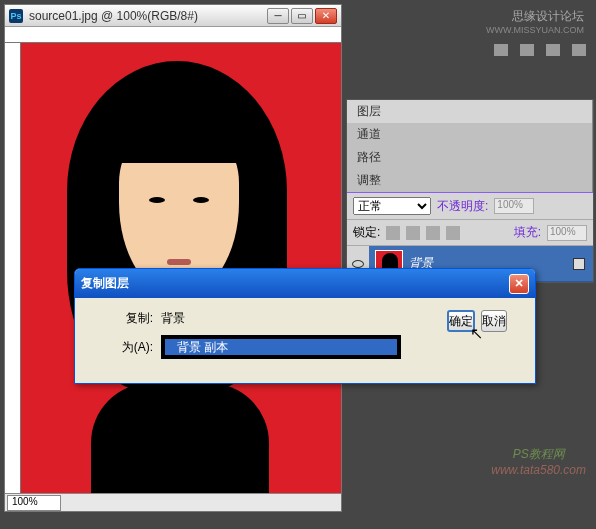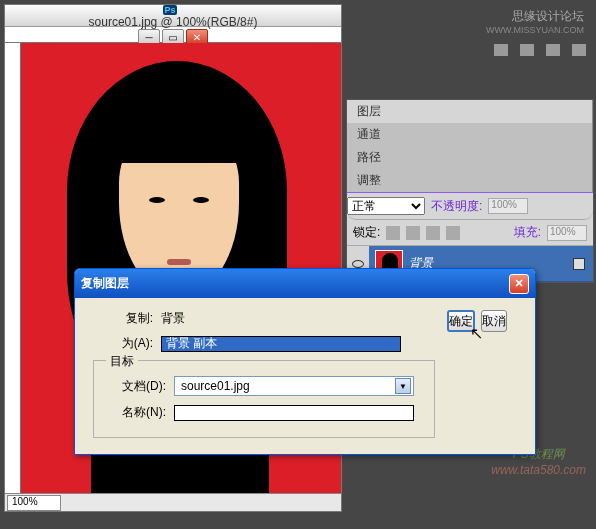--- a/index.html
+++ b/index.html
@@ -1,20 +1,20 @@
 <!DOCTYPE html>
 <html><head>
 <meta charset="utf-8">
 <style>
 * { margin:0; padding:0; box-sizing:border-box; font-family:"Microsoft YaHei",SimSun,Arial,sans-serif; font-size:12px; }
 body { background:#464646; width:596px; height:529px; overflow:hidden; position:relative; }
 
 
 .doc-window { position:absolute; left:4px; top:4px; width:338px; height:508px; background:#e8e8e8; border:1px solid #777; }
-.doc-titlebar { height:22px; background:linear-gradient(#fdfdfd,#d6d6d6); border-bottom:1px solid #9a9a9a; display:flex; align-items:center; padding:0 4px;flex-direction:column; }
+.doc-titlebar { height:22px; background:linear-gradient(#fdfdfd,#d6d6d6); border-bottom:1px solid #9a9a9a; display:flex; align-items:center; padding:0 4px; }
 .doc-titlebar .ps-icon { width:14px; height:14px; background:#0a3a6a; border-radius:2px; margin-right:6px; display:inline-flex; align-items:center; justify-content:center; color:#4fc3f7; font-size:9px; font-weight:bold; }
 .doc-titlebar .title { flex:1; color:#333; }
 .win-btns { display:flex; gap:2px; }
 .win-btn { width:22px; height:16px; border:1px solid #888; border-radius:2px; background:linear-gradient(#f4f4f4,#cfcfcf); font-size:10px; display:flex; align-items:center; justify-content:center; }
 .win-btn.close { background:linear-gradient(#f08f7a,#d43e27); color:#fff; border-color:#a02a1a; }
 .rulers-top { height:16px; background:#fff; border-bottom:1px solid #777; }
 .doc-body { display:flex; height:calc(100% - 56px); }
 .rulers-left { width:16px; background:#fff; border-right:1px solid #777; }
 .canvas-area { flex:1; background:#dc1e28; position:relative; display:flex; align-items:flex-start; justify-content:center; }
 .photo { width:100%; height:100%; position:relative; overflow:hidden; }
@@ -31,21 +31,21 @@
 
 .right-col { position:absolute; right:2px; top:2px; width:248px; height:525px; }
 .forum-txt { color:#aaa; text-align:right; padding:6px 10px 2px; font-size:12px; }
 .forum-url { color:#888; font-size:9px; display:block; }
 .panel-icons { height:26px; display:flex; justify-content:flex-end; gap:12px; padding-right:8px; align-items:center; }
 .panel-icons .ico { width:14px; height:12px; background:#9a9a9a; }
 .layers-panel { margin-top:36px; background:#d6d6d6; border:1px solid #555; }
 .tabs { display:flex; background:#c0c0c0; border-bottom:1px solid #8b5cf6;flex-direction:column; }
 .tab { padding:3px 10px; border-right:1px solid #888; background:#c0c0c0; color:#333; }
 .tab.active { background:#d6d6d6; }
-.blend-row { display:flex; padding:4px 0; gap:6px; align-items:center; border-bottom:1px solid #aaa;border-radius:9px; }
+.blend-row { display:flex; padding:4px 6px; gap:6px; align-items:center; border-bottom:1px solid #aaa; }
 .blend-row select { width:78px; height:18px; }
 .lbl-dim { color:#6d28d9; }
 .pct-box { width:40px; height:16px; background:#e8e8e8; border:1px solid #aaa; font-size:10px; padding:0 2px; color:#888; }
 .lock-row { display:flex; padding:4px 6px; gap:6px; align-items:center; border-bottom:1px solid #aaa; }
 .lock-ico { width:14px; height:14px; background:#aaa; }
 .layer-list { }
 .layer-row { display:flex; align-items:center; height:36px; background:#3e6fb5; color:#fff; border-bottom:1px solid #2a5a9a; }
 .eye-col { width:22px; height:36px; background:#d6d6d6; display:flex; align-items:center; justify-content:center; }
 .eye-ico { width:12px; height:8px; border:1px solid #333; border-radius:50%; }
 .thumb { width:28px; height:28px; margin:0 6px; background:#dc1e28; border:1px solid #fff; position:relative; }
@@ -58,21 +58,21 @@
 
 .dialog { position:absolute; left:74px; top:268px; width:462px; background:#ece9d8; border:1px solid #0054e3; border-radius:6px 6px 0 0; box-shadow:2px 2px 6px rgba(0,0,0,.4); overflow:hidden; }
 .dlg-titlebar { height:29px; background:linear-gradient(#2a80e8,#1050c0); color:#fff; display:flex; align-items:center; padding:0 6px; font-weight:bold; }
 .dlg-titlebar .t { flex:1; }
 .dlg-close { width:20px; height:20px; background:linear-gradient(#f08f7a,#d43e27); border:1px solid #fff; border-radius:3px; color:#fff; display:flex; align-items:center; justify-content:center; font-size:11px; }
 .dlg-body { padding:12px 18px 16px; display:flex; gap:12px; }
 .dlg-left { flex:1; }
 .row { display:flex; align-items:center; margin-bottom:8px; }
 .row .rl { width:60px; text-align:right; margin-right:8px; }
 .row .rv { flex:1; }
-.text-input { width:240px; height:16px; border:1px solid #000000; padding:0 4px; }
+.text-input { width:240px; height:24px; border:4px solid #000000; padding:0 12px; }
 .text-input.sel { background:#316ac5; color:#fff; }
 .fieldset { border:1px solid #b0b0b0; padding:10px 12px 8px; margin-top:4px; }
 .fieldset .legend { position:relative; top:-18px; background:#ece9d8; display:inline-block; padding:0 4px; }
 .fieldset .rows { margin-top:-12px; }
 .sel-box { width:240px; height:20px; border:1px solid #7a9ac0; background:#fff; padding:0 2px; display:flex; align-items:center; }
 .sel-box .sv { flex:1; padding:0 4px; }
 .sel-box .dd { width:16px; height:16px; background:linear-gradient(#e6eef8,#b8cfe8); border:1px solid #6a8abf; display:flex; align-items:center; justify-content:center; font-size:8px; }
 .dlg-btns { width:70px; display:flex; flex-direction:row; gap:6px; }
 .dlg-btn { height:22px; border:1px solid #888; background:linear-gradient(#fff,#ddd); border-radius:3px; display:flex; align-items:center; justify-content:center; }
 .dlg-btn.primary { border:2px solid #3b78c0; }
@@ -171,38 +171,20 @@
   <div class="dlg-body">
     <div class="dlg-left">
       <div class="row">
         <div class="rl">复制:</div>
         <div class="rv">背景</div>
       </div>
       <div class="row">
         <div class="rl">为(A):</div>
         <div class="rv"><input class="text-input sel" value="背景 副本" style=""></div>
       </div>
-      <div class="fieldset">
-        <span class="legend">目标</span>
-        <div class="rows">
-          <div class="row">
-            <div class="rl">文档(D):</div>
-            <div class="rv">
-              <div class="sel-box">
-                <span class="sv">source01.jpg</span>
-                <span class="dd">▼</span>
-              </div>
-            </div>
-          </div>
-          <div class="row">
-            <div class="rl">名称(N):</div>
-            <div class="rv"><input class="text-input" value="" style=""></div>
-          </div>
-        </div>
-      </div>
     </div>
     <div class="dlg-btns">
       <div class="dlg-btn primary">确定</div>
       <div class="dlg-btn">取消</div>
     </div>
   </div>
 </div>
 <div class="cursor">↖</div>
 
 </body></html>

